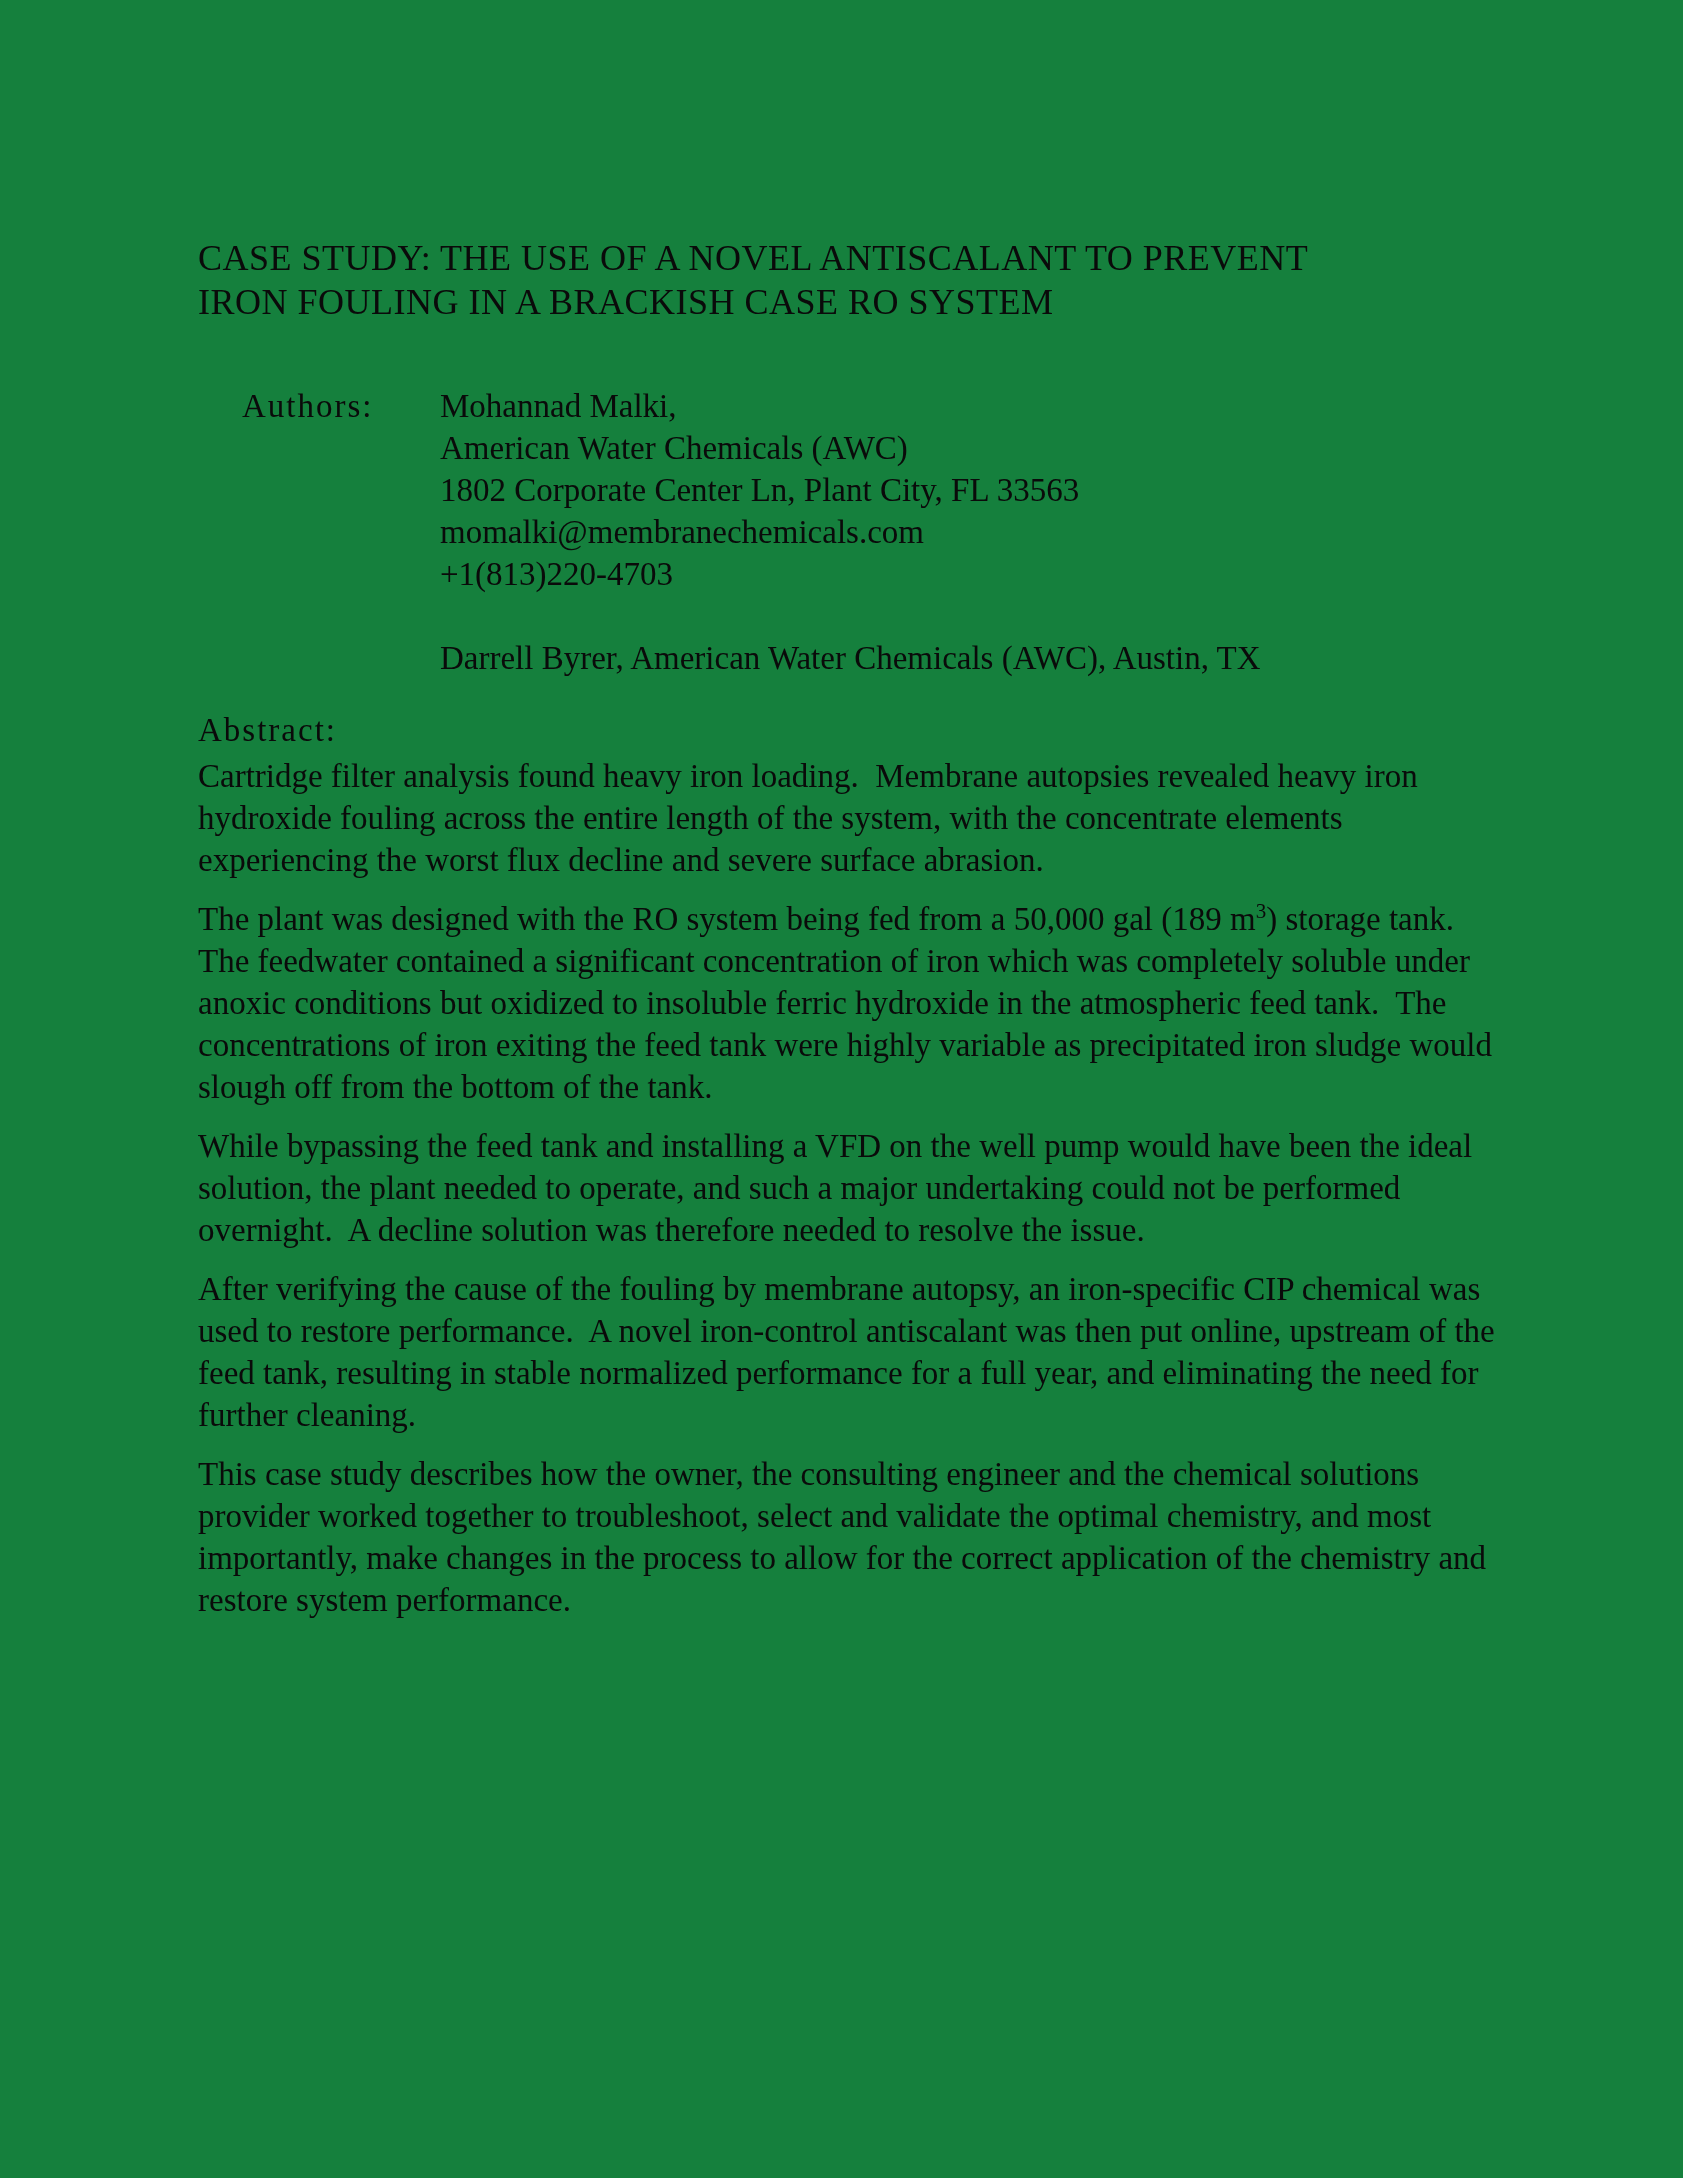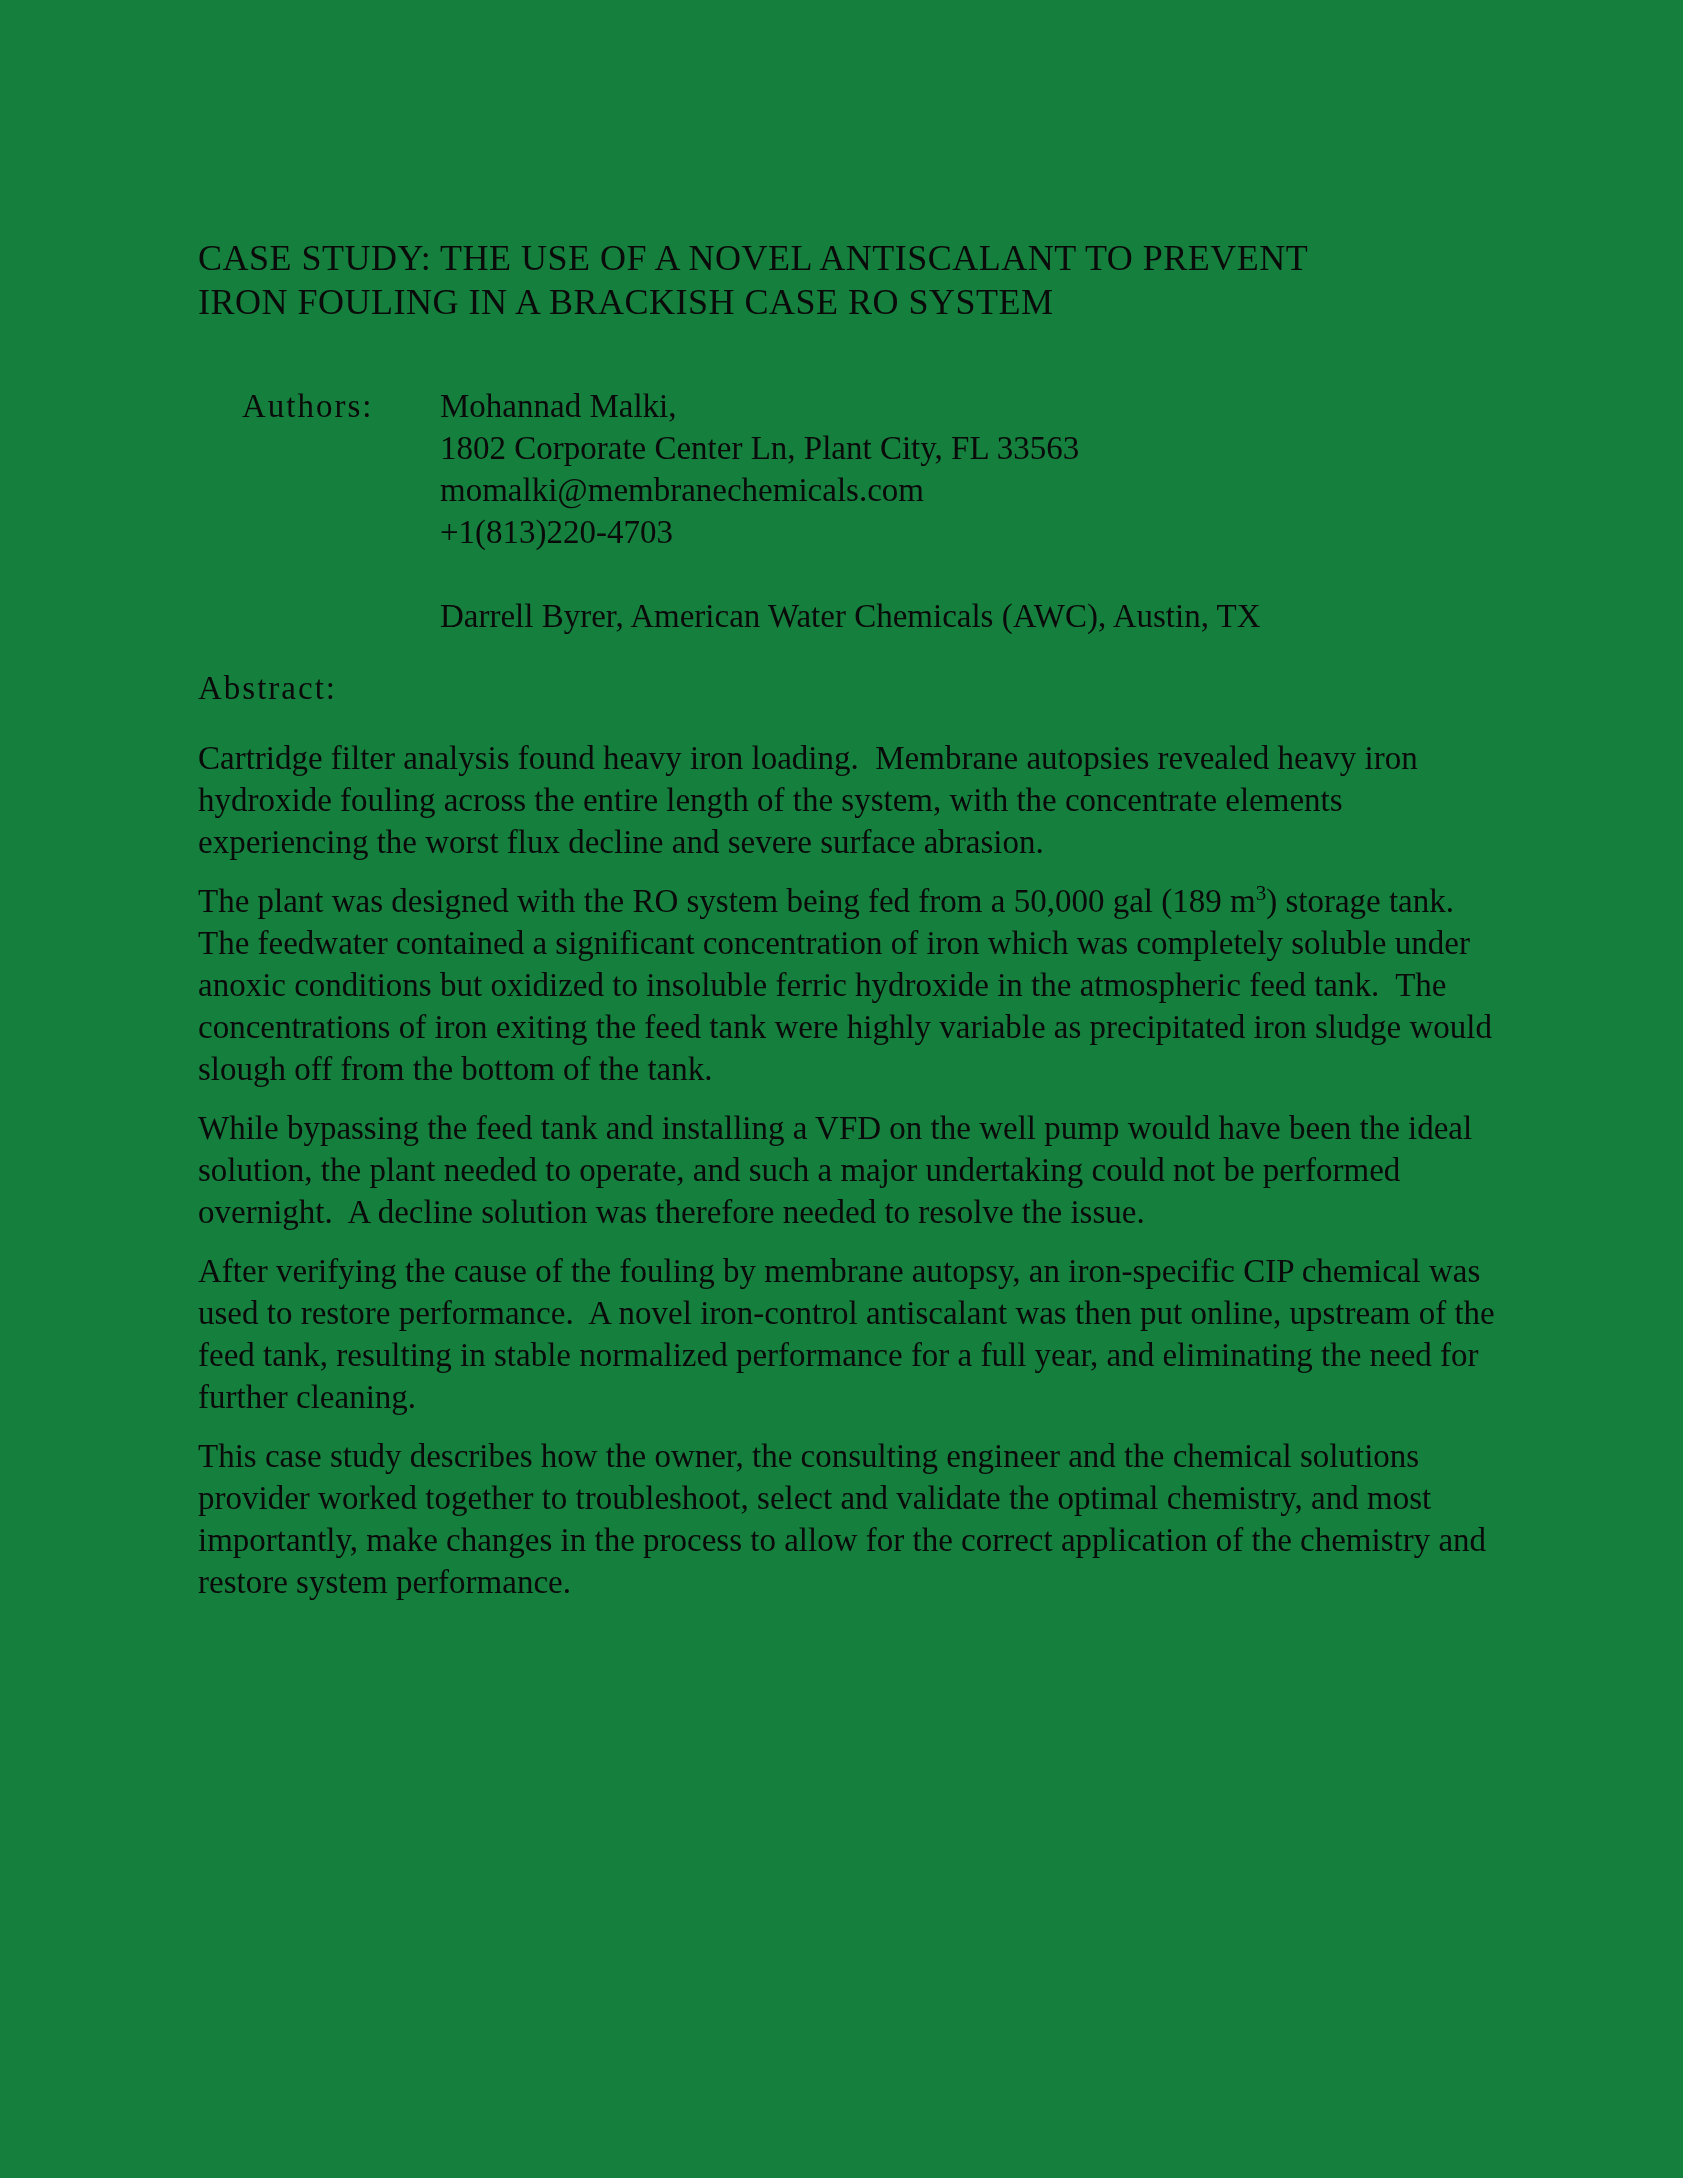--- a/index.html
+++ b/index.html
@@ -38,21 +38,21 @@
     margin-left: 44px;
   }
   .author-lines {
     flex: 1 1 auto;
   }
   .author-secondary {
     margin-top: 42px;
   }
   .abstract-label {
     margin-top: 30px;
-    margin-bottom: 28px;
+    margin-bottom: 4px;
     font-size: 33px;
     line-height: 42px;
     letter-spacing: 2px;
   }
   .abstract-body p {
     margin: 0 0 17px 0;
     font-size: 33px;
     line-height: 42px;
     white-space: pre-wrap;
   }
@@ -75,20 +75,21 @@
   <h1 class="paper-title">
     <div>CASE STUDY: THE USE OF A NOVEL ANTISCALANT TO PREVENT</div>
     <div>IRON FOULING IN A BRACKISH CASE RO SYSTEM</div>
   </h1>
 
   <div class="authors-row">
     <div class="authors-label">Authors:</div>
     <div class="author-lines">
       <div class="author-primary">
         <div>Mohannad Malki,</div>
+        <div>American Water Chemicals (AWC)</div>
         <div>1802 Corporate Center Ln, Plant City, FL 33563</div>
         <div>momalki@membranechemicals.com</div>
         <div>+1(813)220-4703</div>
       </div>
       <div class="author-secondary">
         <div>Darrell Byrer, American Water Chemicals (AWC), Austin, TX</div>
       </div>
     </div>
   </div>
 

